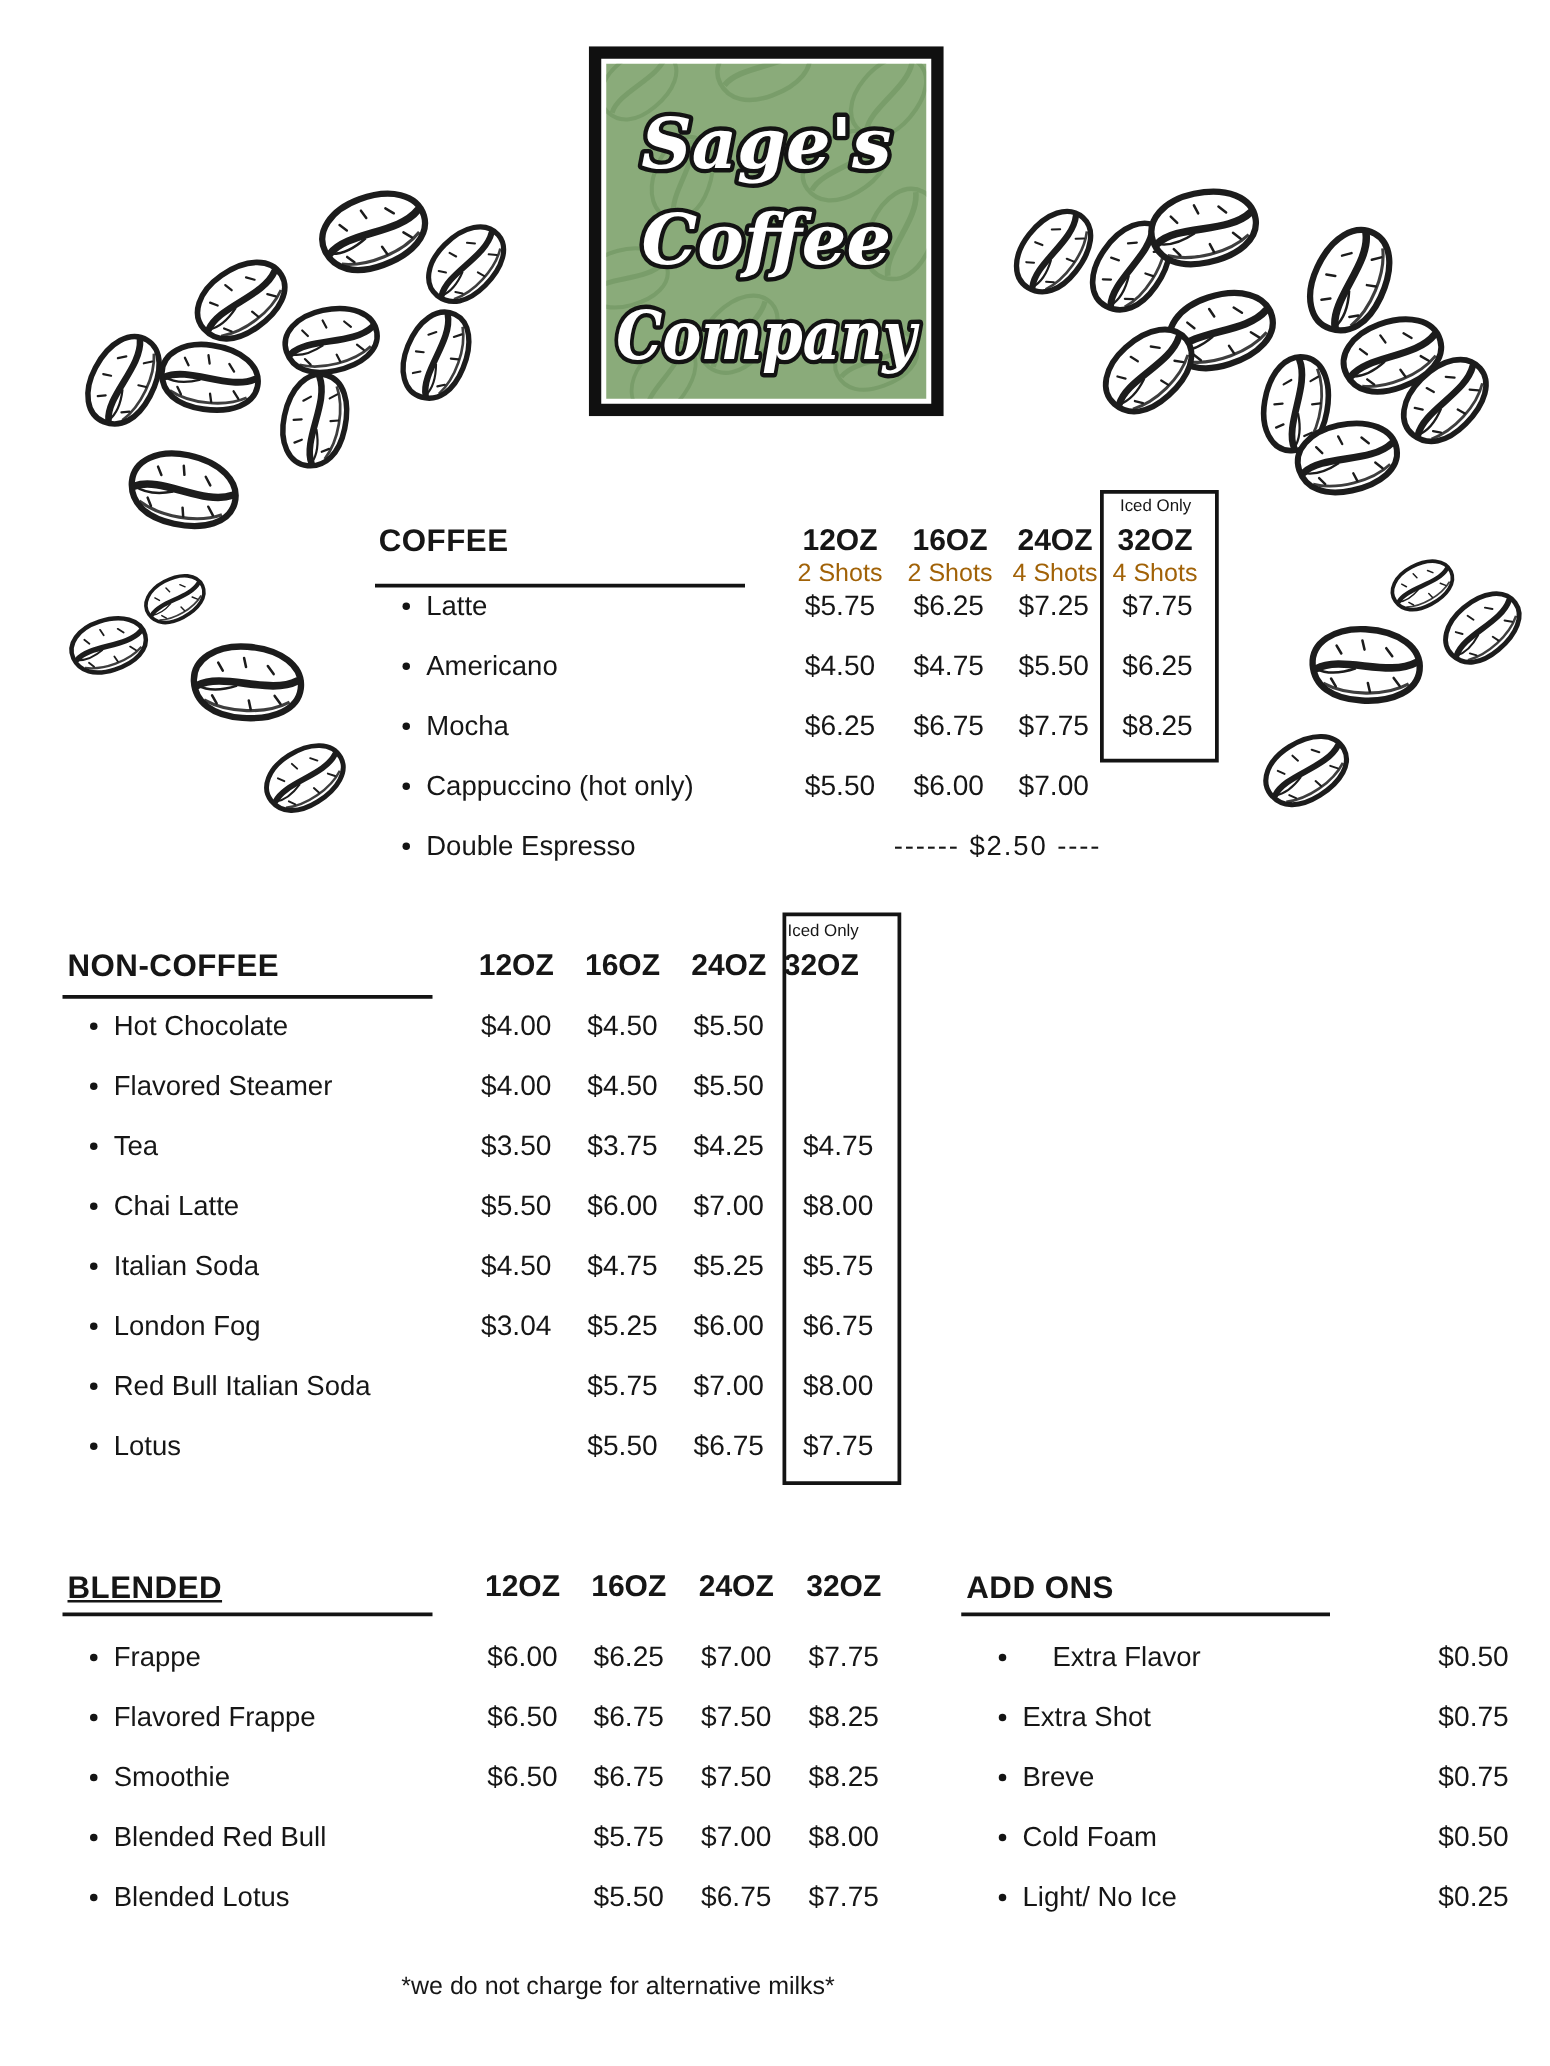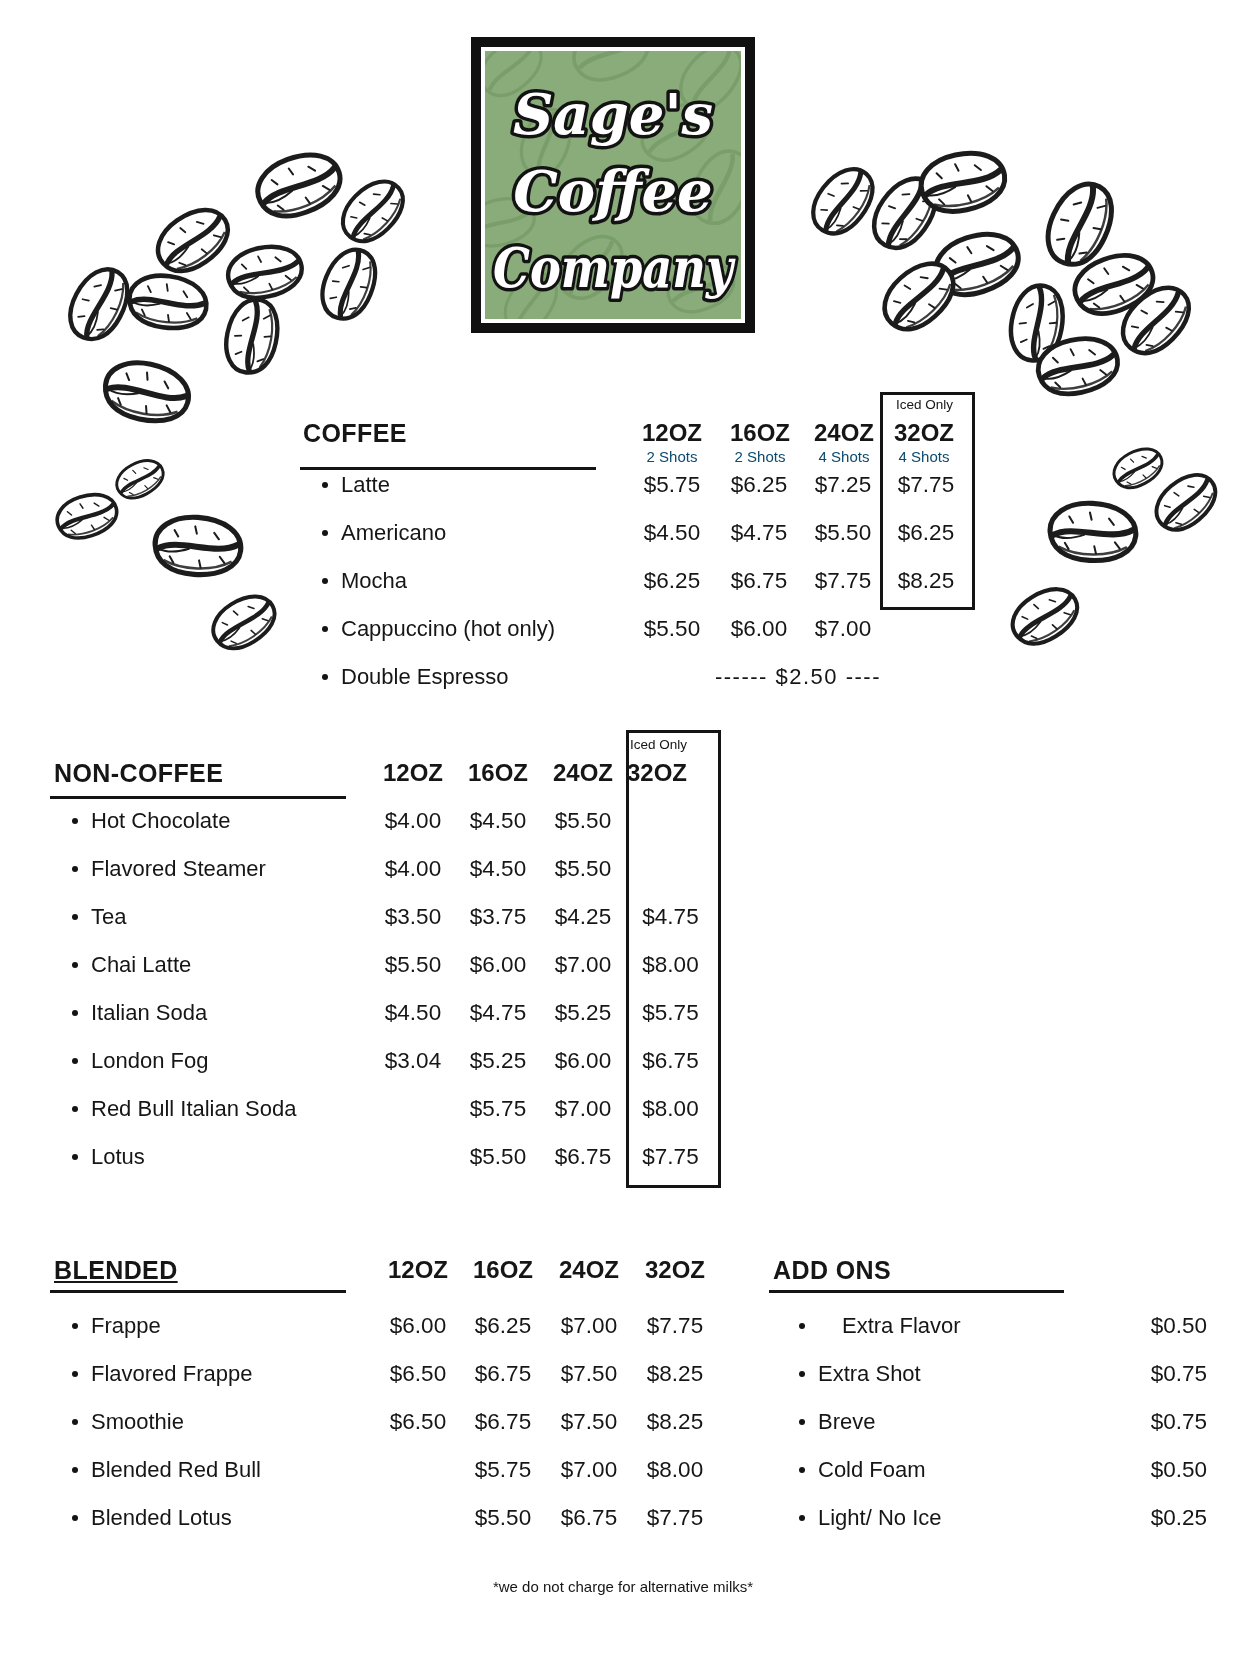--- a/index.html
+++ b/index.html
@@ -11,38 +11,38 @@
 
   
   .logo { position:absolute; left:455px; top:37px; width:284px; height:296px; }
   .logo-script { font-family:"DejaVu Serif", serif; font-style:italic; font-weight:bold;
                  fill:#ffffff; stroke:#131313; stroke-width:7px; paint-order:stroke;
                  stroke-linejoin:round; text-anchor:middle; }
 
   .sec-title { position:absolute; font-weight:bold; font-size:25px; letter-spacing:.4px; white-space:nowrap; }
   .rule { position:absolute; height:3px; background:#141414; }
   .col-head { position:absolute; width:86px; text-align:center; font-weight:bold; font-size:24px; white-space:nowrap; }
-  .shots { position:absolute; width:86px; text-align:center; font-size:15px; color:#0c4a6e; white-space:nowrap; }
+  .shots { position:absolute; width:86px; text-align:center; font-size:20px; color:#a16207; white-space:nowrap; }
   .iced-label { position:absolute; text-align:center; font-size:13.5px; white-space:nowrap; }
   .iced-box { position:absolute; border:3px solid #141414; pointer-events:none; }
 
   .grid { position:absolute; display:grid; grid-auto-rows:48px; align-items:center; font-size:22px; }
   .grid-coffee     { left:284px; top:461px;  grid-template-columns:328px 88px 86px 82px 84px; }
   .grid-noncoffee  { left:34px;  top:797px;  grid-template-columns:320px 86px 84px 86px 89px; }
   .grid-blended    { left:34px;  top:1302px; grid-template-columns:326px 84px 86px 86px 86px; }
   .grid-addons     { left:755px; top:1302px; grid-template-columns:320px 120px; }
 
   .cell { white-space:nowrap; }
   .name { display:flex; align-items:center; gap:13px; padding-left:22px; }
   .dot  { width:6px; height:6px; border-radius:50%; background:#141414; flex:0 0 auto; }
   .price { text-align:center; font-size:22.5px; }
   .price-right { text-align:right; font-size:22.5px; padding-right:4px; }
   .span-special { grid-column:2 / 6; text-align:center; font-size:22px; letter-spacing:1.5px; }
 
-  .footer-note { position:absolute; left:305px; top:1578px; width:604px; text-align:center; font-size:15px; }
+  .footer-note { position:absolute; left:305px; top:1578px; width:604px; font-size:20px; }
 </style>
 </head>
 <body>
 
 <div class="page">
 
   <svg class="beans-svg" viewBox="0 0 1240 1653">
     <defs>
       <g id="beanShape">
         <path d="M -42 2 C -44 -15 -27 -28 -2 -28 C 24 -28 43 -16 42 2 C 41 18 23 28 -2 28 C -26 28 -40 18 -42 2 Z" fill="#ffffff" stroke-width="5"></path>

